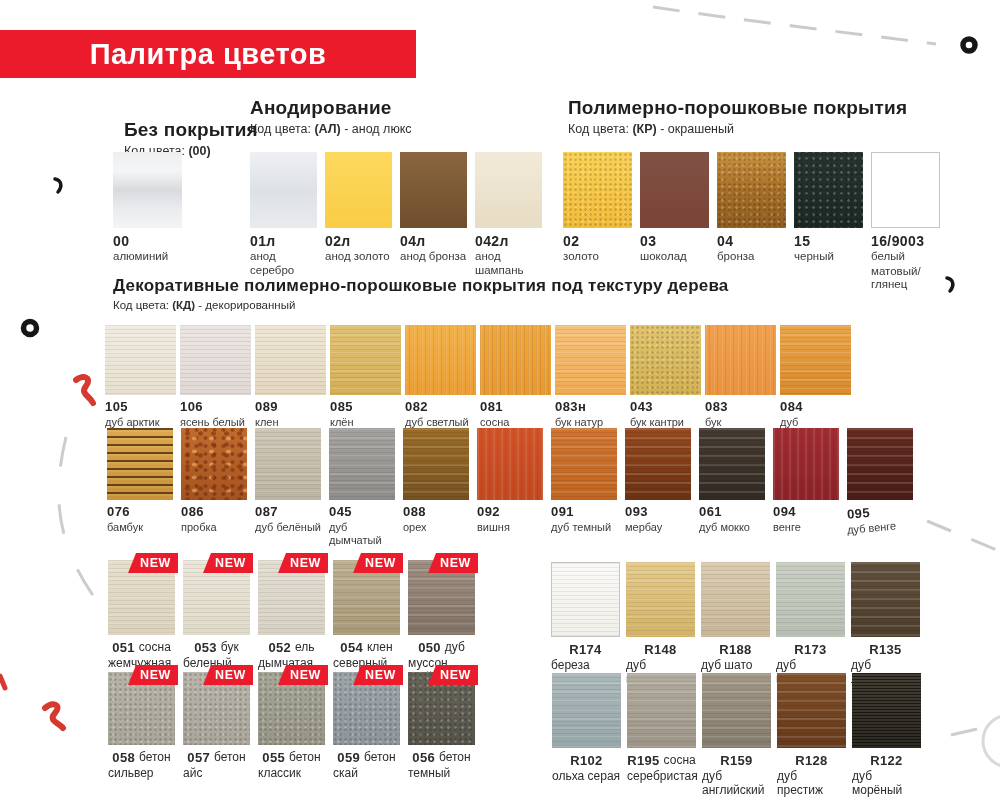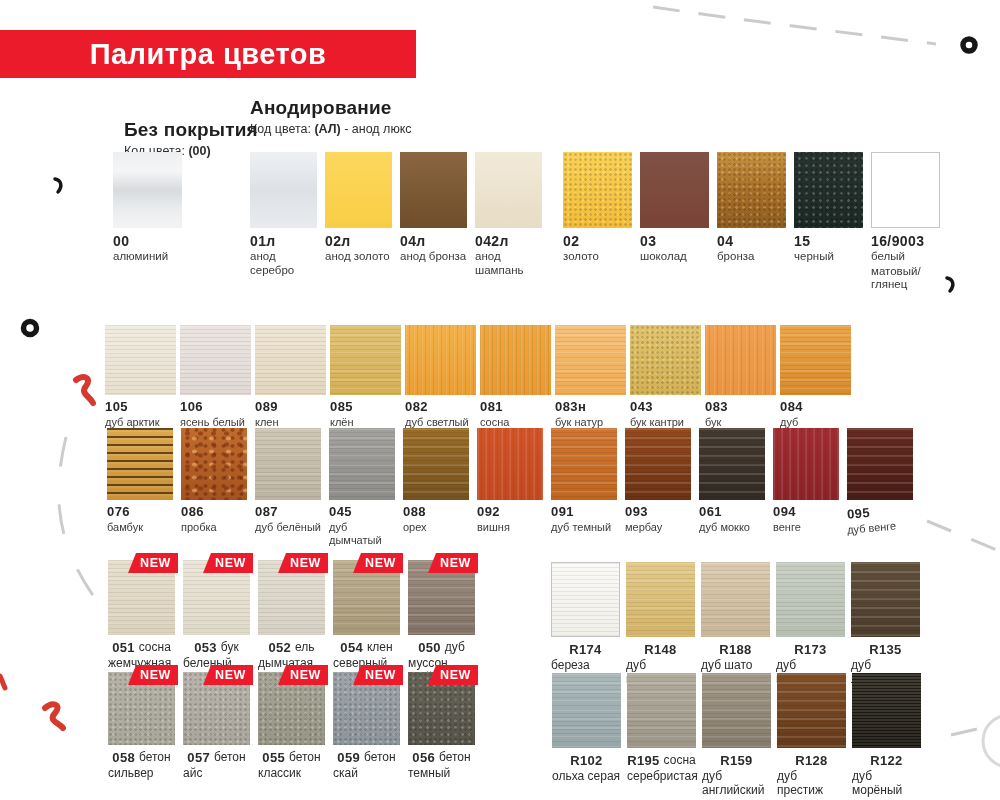--- a/index.html
+++ b/index.html
@@ -94,22 +94,28 @@
   <div class="sec sec-uncoated">
     <h2>Без покрытия</h2>
     <div class="sub"><span>Код цвета: </span><b>(00)</b><span></span></div>
   </div>
 
   <div class="sec sec-anodize">
     <h2>Анодирование</h2>
     <div class="sub"><span>Код цвета: </span><b>(АЛ)</b><span> - анод люкс</span></div>
   </div>
 
+  <div class="sec sec-powder">
+    <h2>Полимерно-порошковые покрытия</h2>
+    <div class="sub"><span>Код цвета: </span><b>(КР)</b><span> - окрашеный</span></div>
+  </div>
 
   <div class="sec sec-wood">
+    <h2>Декоративные полимерно-порошковые покрытия под текстуру дерева</h2>
+    <div class="sub"><span>Код цвета: </span><b>(КД)</b><span> - декорированный</span></div>
   </div>
 
   <div class="swrow row-uncoated">
       <div class="cell">
     <div class="sw" style="background: linear-gradient(rgb(237, 239, 241) 0%, rgb(244, 245, 246) 25%, rgb(216, 219, 222) 50%, rgb(234, 236, 238) 75%, rgb(243, 244, 245) 100%);"></div>
     <div class="code">00</div>
     <div class="nm">алюминий</div>
 
   </div>
     </div>

